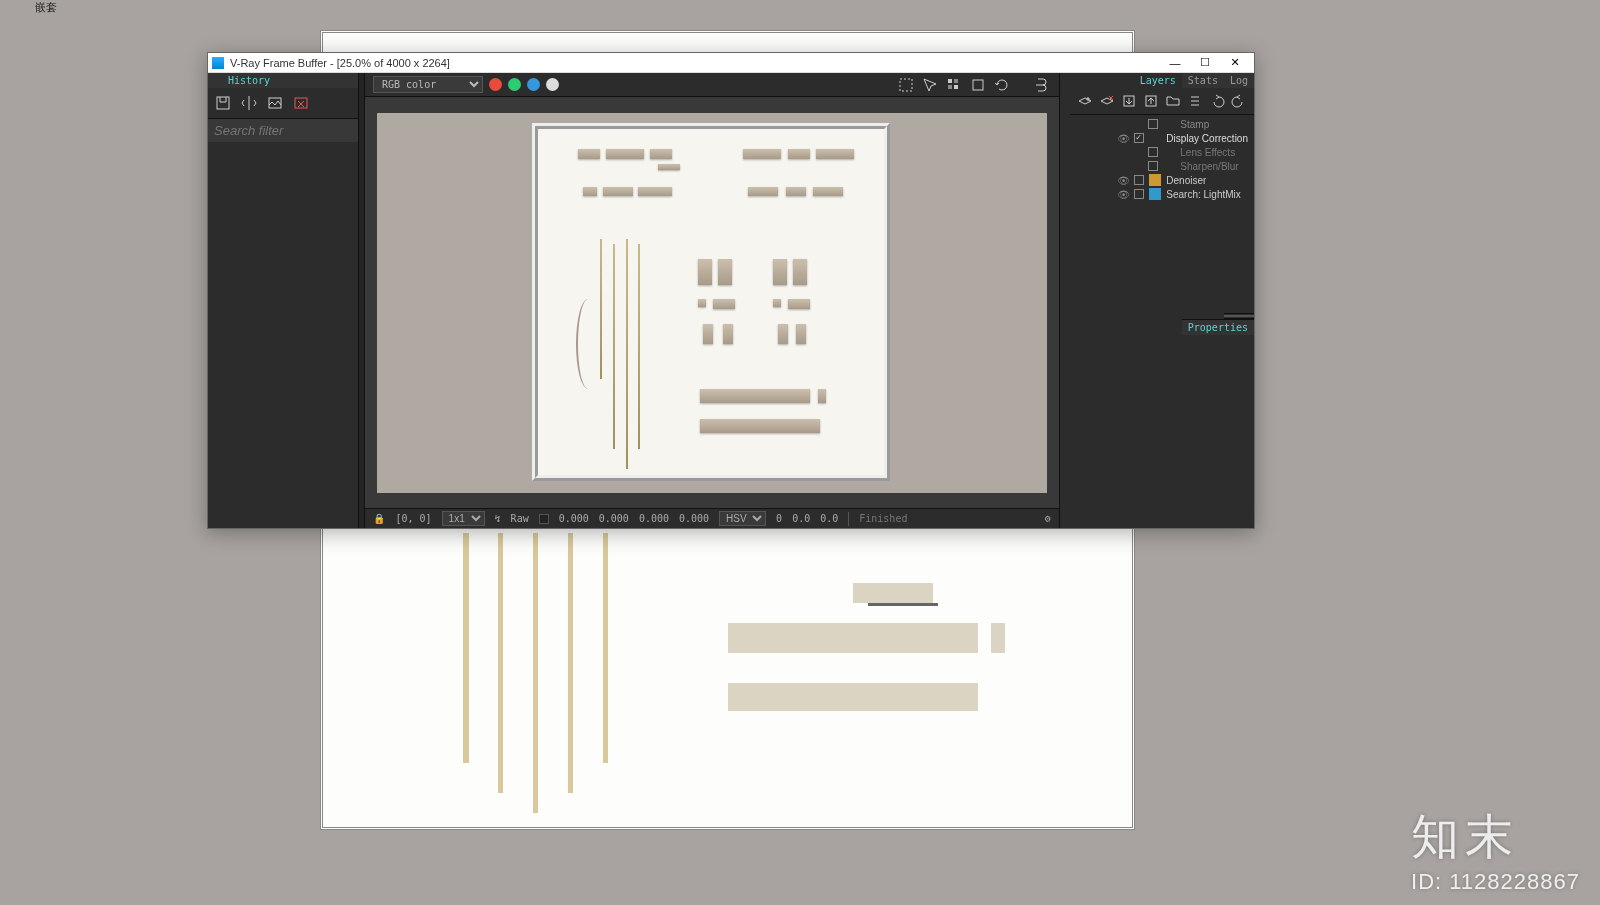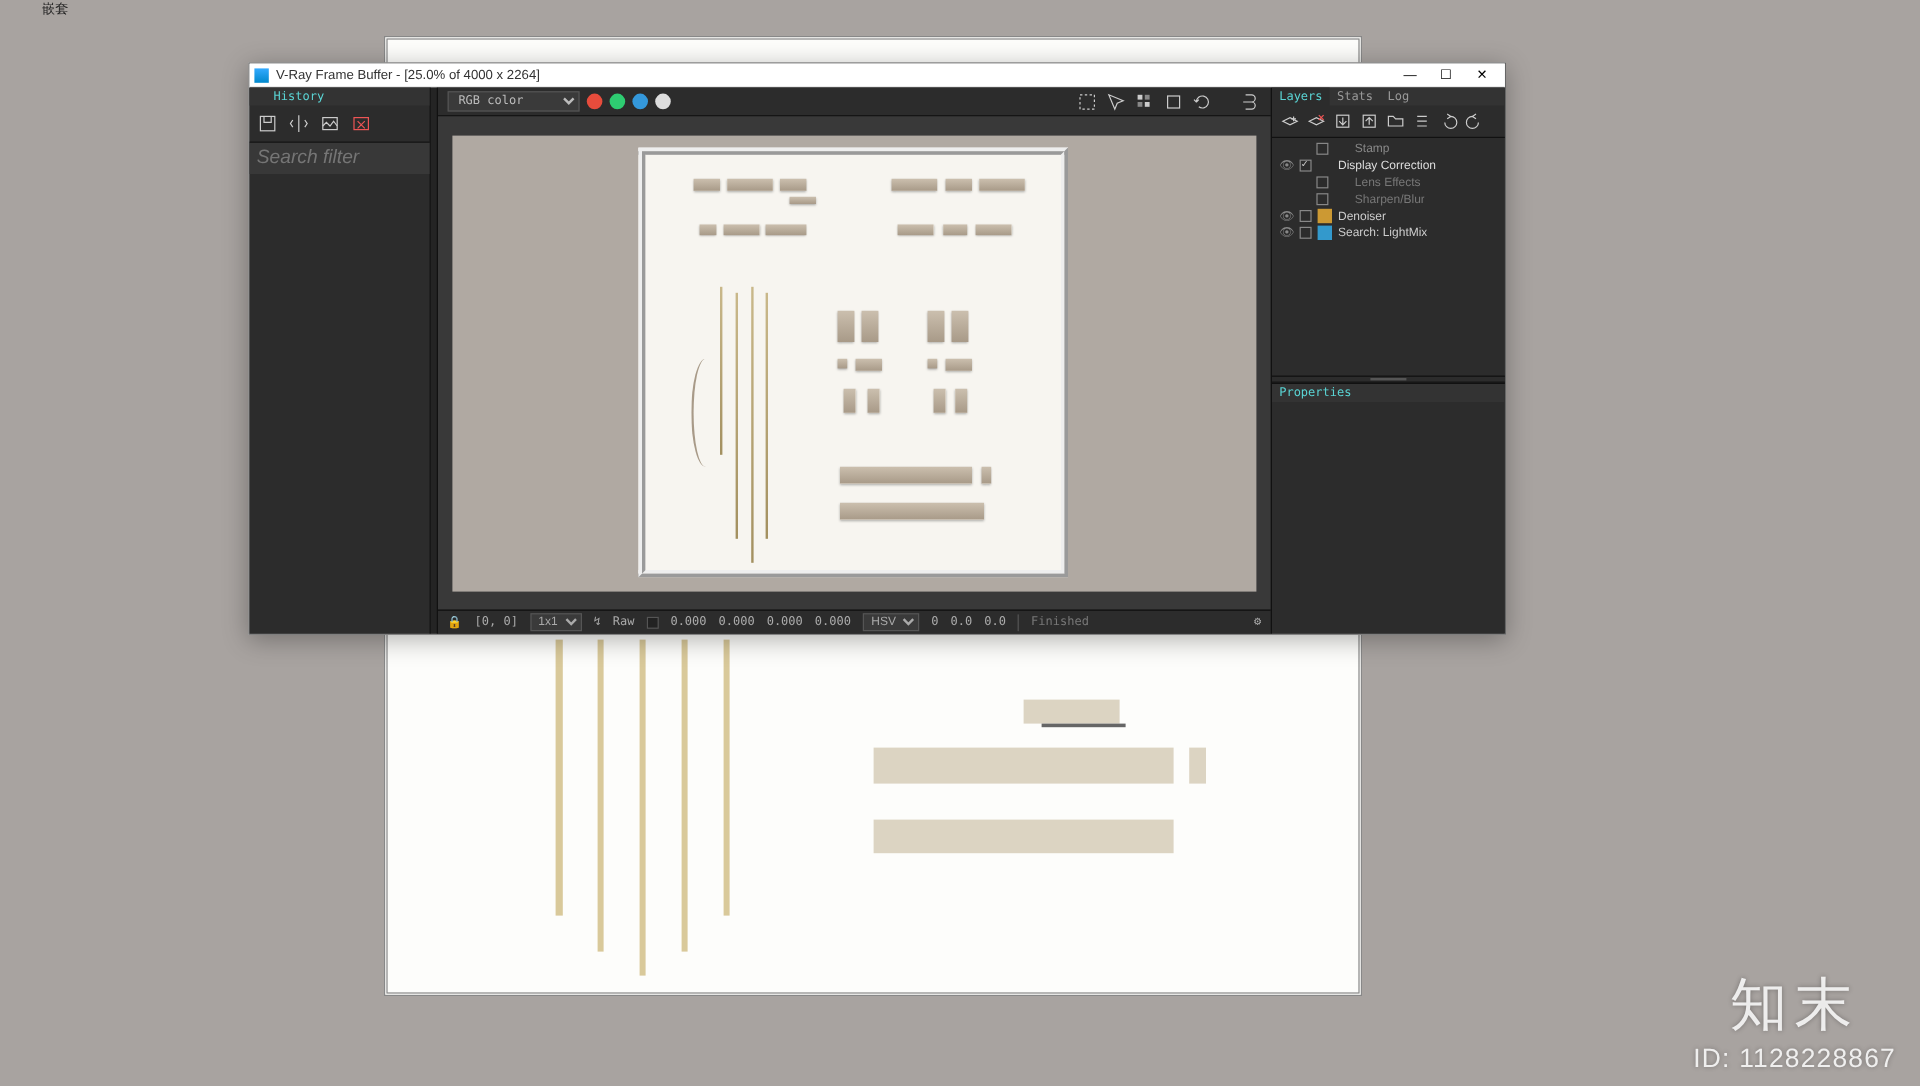--- a/index.html
+++ b/index.html
@@ -2,38 +2,38 @@
 <html><head>
 <meta charset="utf-8">
 <style>
 * { box-sizing: border-box; margin: 0; padding: 0; }
 body { width: 1600px; height: 905px; background: #a8a3a0; font-family: Arial, sans-serif; font-size: 11px; overflow: hidden; position: relative; }
 .bg-canvas { position: absolute; top: 30px; left: 320px; width: 815px; height: 800px; background: #fdfdfb; border: 3px double #888; }
 .bg-shape { position: absolute; background: #e8e1d3; }
 .bg-shape.bar { background: #dcd4c2; }
 .bg-shape.rod { background: #d9c99a; }
 .topleft { position: absolute; top: 0; left: 35px; font-size: 11px; color: #222; }
-.watermark { position: absolute; bottom: 10px; right: 20px; text-align: center; color: rgba(255,255,255,0.85); font-family: "Microsoft YaHei", sans-serif; pointer-events: none; text-shadow: 0 0 4px rgba(0,0,0,0.3); }
+.watermark { position: absolute; bottom: 10px; right: 20px; text-align: left; color: rgba(255,255,255,0.85); font-family: "Microsoft YaHei", sans-serif; pointer-events: none; text-shadow: 0 0 4px rgba(0,0,0,0.3); }
 .watermark .wm-logo { font-size: 48px; font-weight: 300; letter-spacing: 6px; }
 .watermark .wm-id { font-size: 22px; letter-spacing: 1px; }
 
 .window { position: absolute; top: 52px; left: 207px; width: 1048px; height: 477px; background: #fff; border: 1px solid #666; display: flex; flex-direction: column; box-shadow: 0 4px 20px rgba(0,0,0,0.3); }
 .titlebar { height: 20px; background: #fff; display: flex; align-items: center; padding: 0 4px; border-bottom: 1px solid #ddd; }
 .app-icon { width: 12px; height: 12px; background: linear-gradient(#3af,#08c); margin-right: 6px; }
 .title-text { flex: 1; font-size: 11px; color: #333; }
 .win-ctrl { width: 30px; height: 100%; display: flex; align-items: center; justify-content: center; cursor: pointer; }
 
 .content { flex: 1; display: flex; background: #222; min-height: 0; }
 .left-panel { width: 151px; background: #2c2c2c; display: flex; flex-direction: column; border-right: 1px solid #111; }
 .panel-header { background: #333; color: #5ad4d4; padding: 2px 20px; font-size: 10px; font-family: monospace; }
 .left-toolbar { display: flex; gap: 8px; padding: 6px; border-bottom: 1px solid #111; }
 .tool-icon { width: 18px; height: 18px; display: flex; align-items: center; justify-content: center; color: #ccc; cursor: pointer; }
 .tool-icon svg { width: 16px; height: 16px; }
 .search-row { padding: 2px 4px; display: flex; align-items: center; background: #383838; }
-.search-input { flex: 1; background: transparent; border: none; color: #999; font-size: 16px; outline: none; padding: 2px; font-style: italic; }
+.search-input { flex: 1; background: transparent; border: none; color: #999; font-size: 13px; outline: none; padding: 2px; font-style: italic; }
 .search-icon, .dd-icon { color: #aaa; font-size: 11px; padding: 0 3px; cursor: pointer; }
 
 .center { flex: 1; display: flex; flex-direction: column; background: #2c2c2c; min-width: 0; }
 .menubar { height: 18px; display: flex; align-items: center; gap: 4px; padding: 0 8px; background: #2c2c2c; color: #ddd; font-size: 11px; }
 .menu-item { padding: 1px 6px; cursor: pointer; }
 .center-toolbar { height: 24px; display: flex; align-items: center; gap: 6px; padding: 0 8px; background: #2c2c2c; border-bottom: 1px solid #111; }
 .ch-select { background: #3a3a3a; color: #bbb; border: 1px solid #555; font-size: 10px; padding: 1px 4px; width: 110px; font-family: monospace; }
 .ch-dot { width: 13px; height: 13px; border-radius: 50%; cursor: pointer; }
 .ch-dot.r { background: #e74c3c; } .ch-dot.g { background: #2ecc71; } .ch-dot.b { background: #3498db; } .ch-dot.a { background: #ddd; }
 .spacer { flex: 1; }
@@ -41,21 +41,21 @@
 .render-image { width: 670px; height: 380px; background: #b0a9a2; position: relative; }
 .frame { position: absolute; top: 10px; left: 155px; width: 358px; height: 358px; background: #f7f5f0; border: 6px ridge #eee; }
 .h-obj { position: absolute; background: linear-gradient(#cbbfae,#a89a88); box-shadow: 0 1px 2px rgba(0,0,0,0.3); }
 .h-rod { position: absolute; width: 2px; background: linear-gradient(#c9b88a,#a39060); }
 .h-curve { position: absolute; border-left: 2px solid #a89a88; border-radius: 50% 0 0 50% / 50% 0 0 50%; }
 
 .statusbar { height: 20px; background: #2c2c2c; border-top: 1px solid #111; display: flex; align-items: center; gap: 10px; padding: 0 8px; color: #aaa; font-size: 10px; font-family: monospace; }
 .sb-item { white-space: nowrap; }
 .sb-select { background: #3a3a3a; color: #aaa; border: 1px solid #555; font-size: 10px; padding: 0 2px; }
 
-.right-panel { width: 195px; background: #2c2c2c; display: flex; flex-direction: column; border-left: 1px solid #111; }
+.right-panel { width: 195px; background: #2c2c2c; display: flex; flex-direction: column; border-left: 1px solid #111; align-items: flex-end; }
 .right-tabs { display: flex; background: #333; font-size: 10px; font-family: monospace; }
 .right-tab { padding: 2px 6px; color: #999; cursor: pointer; }
 .right-tab.active { color: #5ad4d4; background: #2c2c2c; }
 .right-toolbar { display: flex; gap: 4px; padding: 4px 6px; border-bottom: 1px solid #111; flex-wrap: wrap; }
 .layer-list { flex: 1; padding: 2px 0; overflow: hidden; }
 .layer-row { display: flex; align-items: center; padding: 1px 6px; gap: 5px; color: #ccc; font-size: 10px; cursor: pointer; }
 .layer-eye { width: 12px; color: #888; flex-shrink: 0; }
 .layer-chk { width: 10px; height: 10px; border: 1px solid #888; flex-shrink: 0; }
 .layer-chk.on::after { content: "✓"; font-size: 8px; color: #ccc; position: relative; top: -3px; }
 .layer-icon { width: 12px; height: 12px; flex-shrink: 0; }

